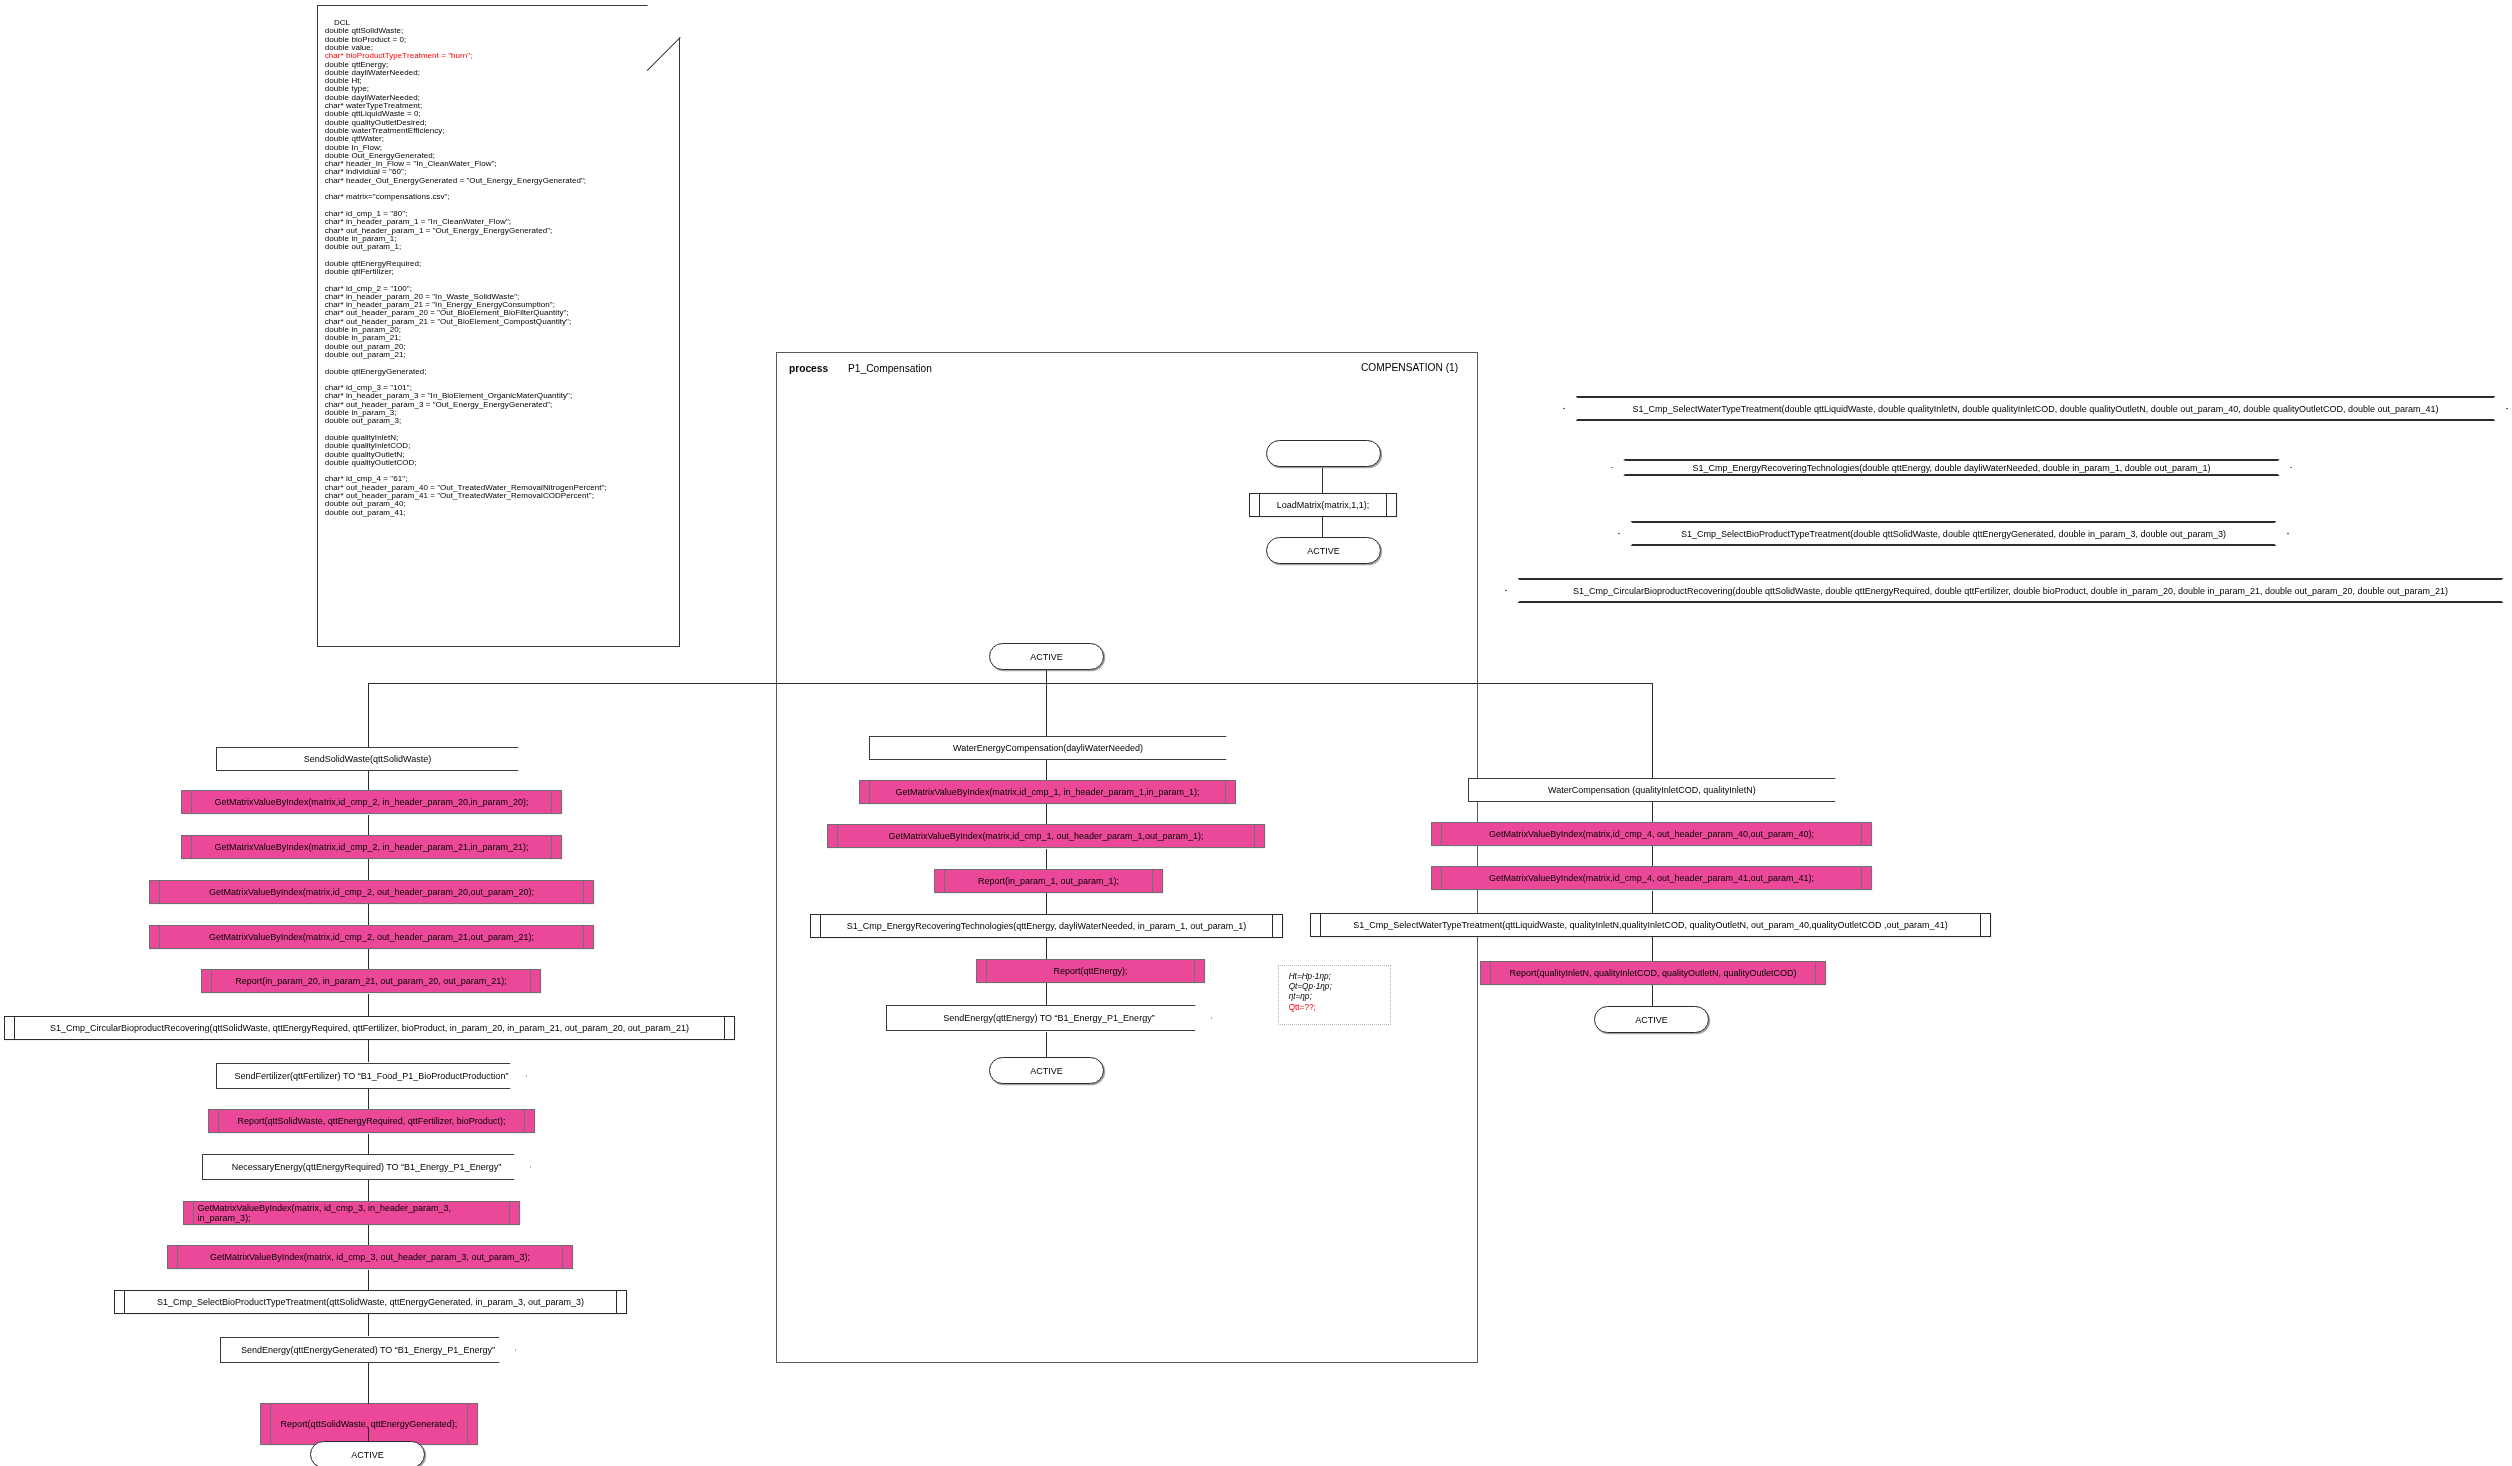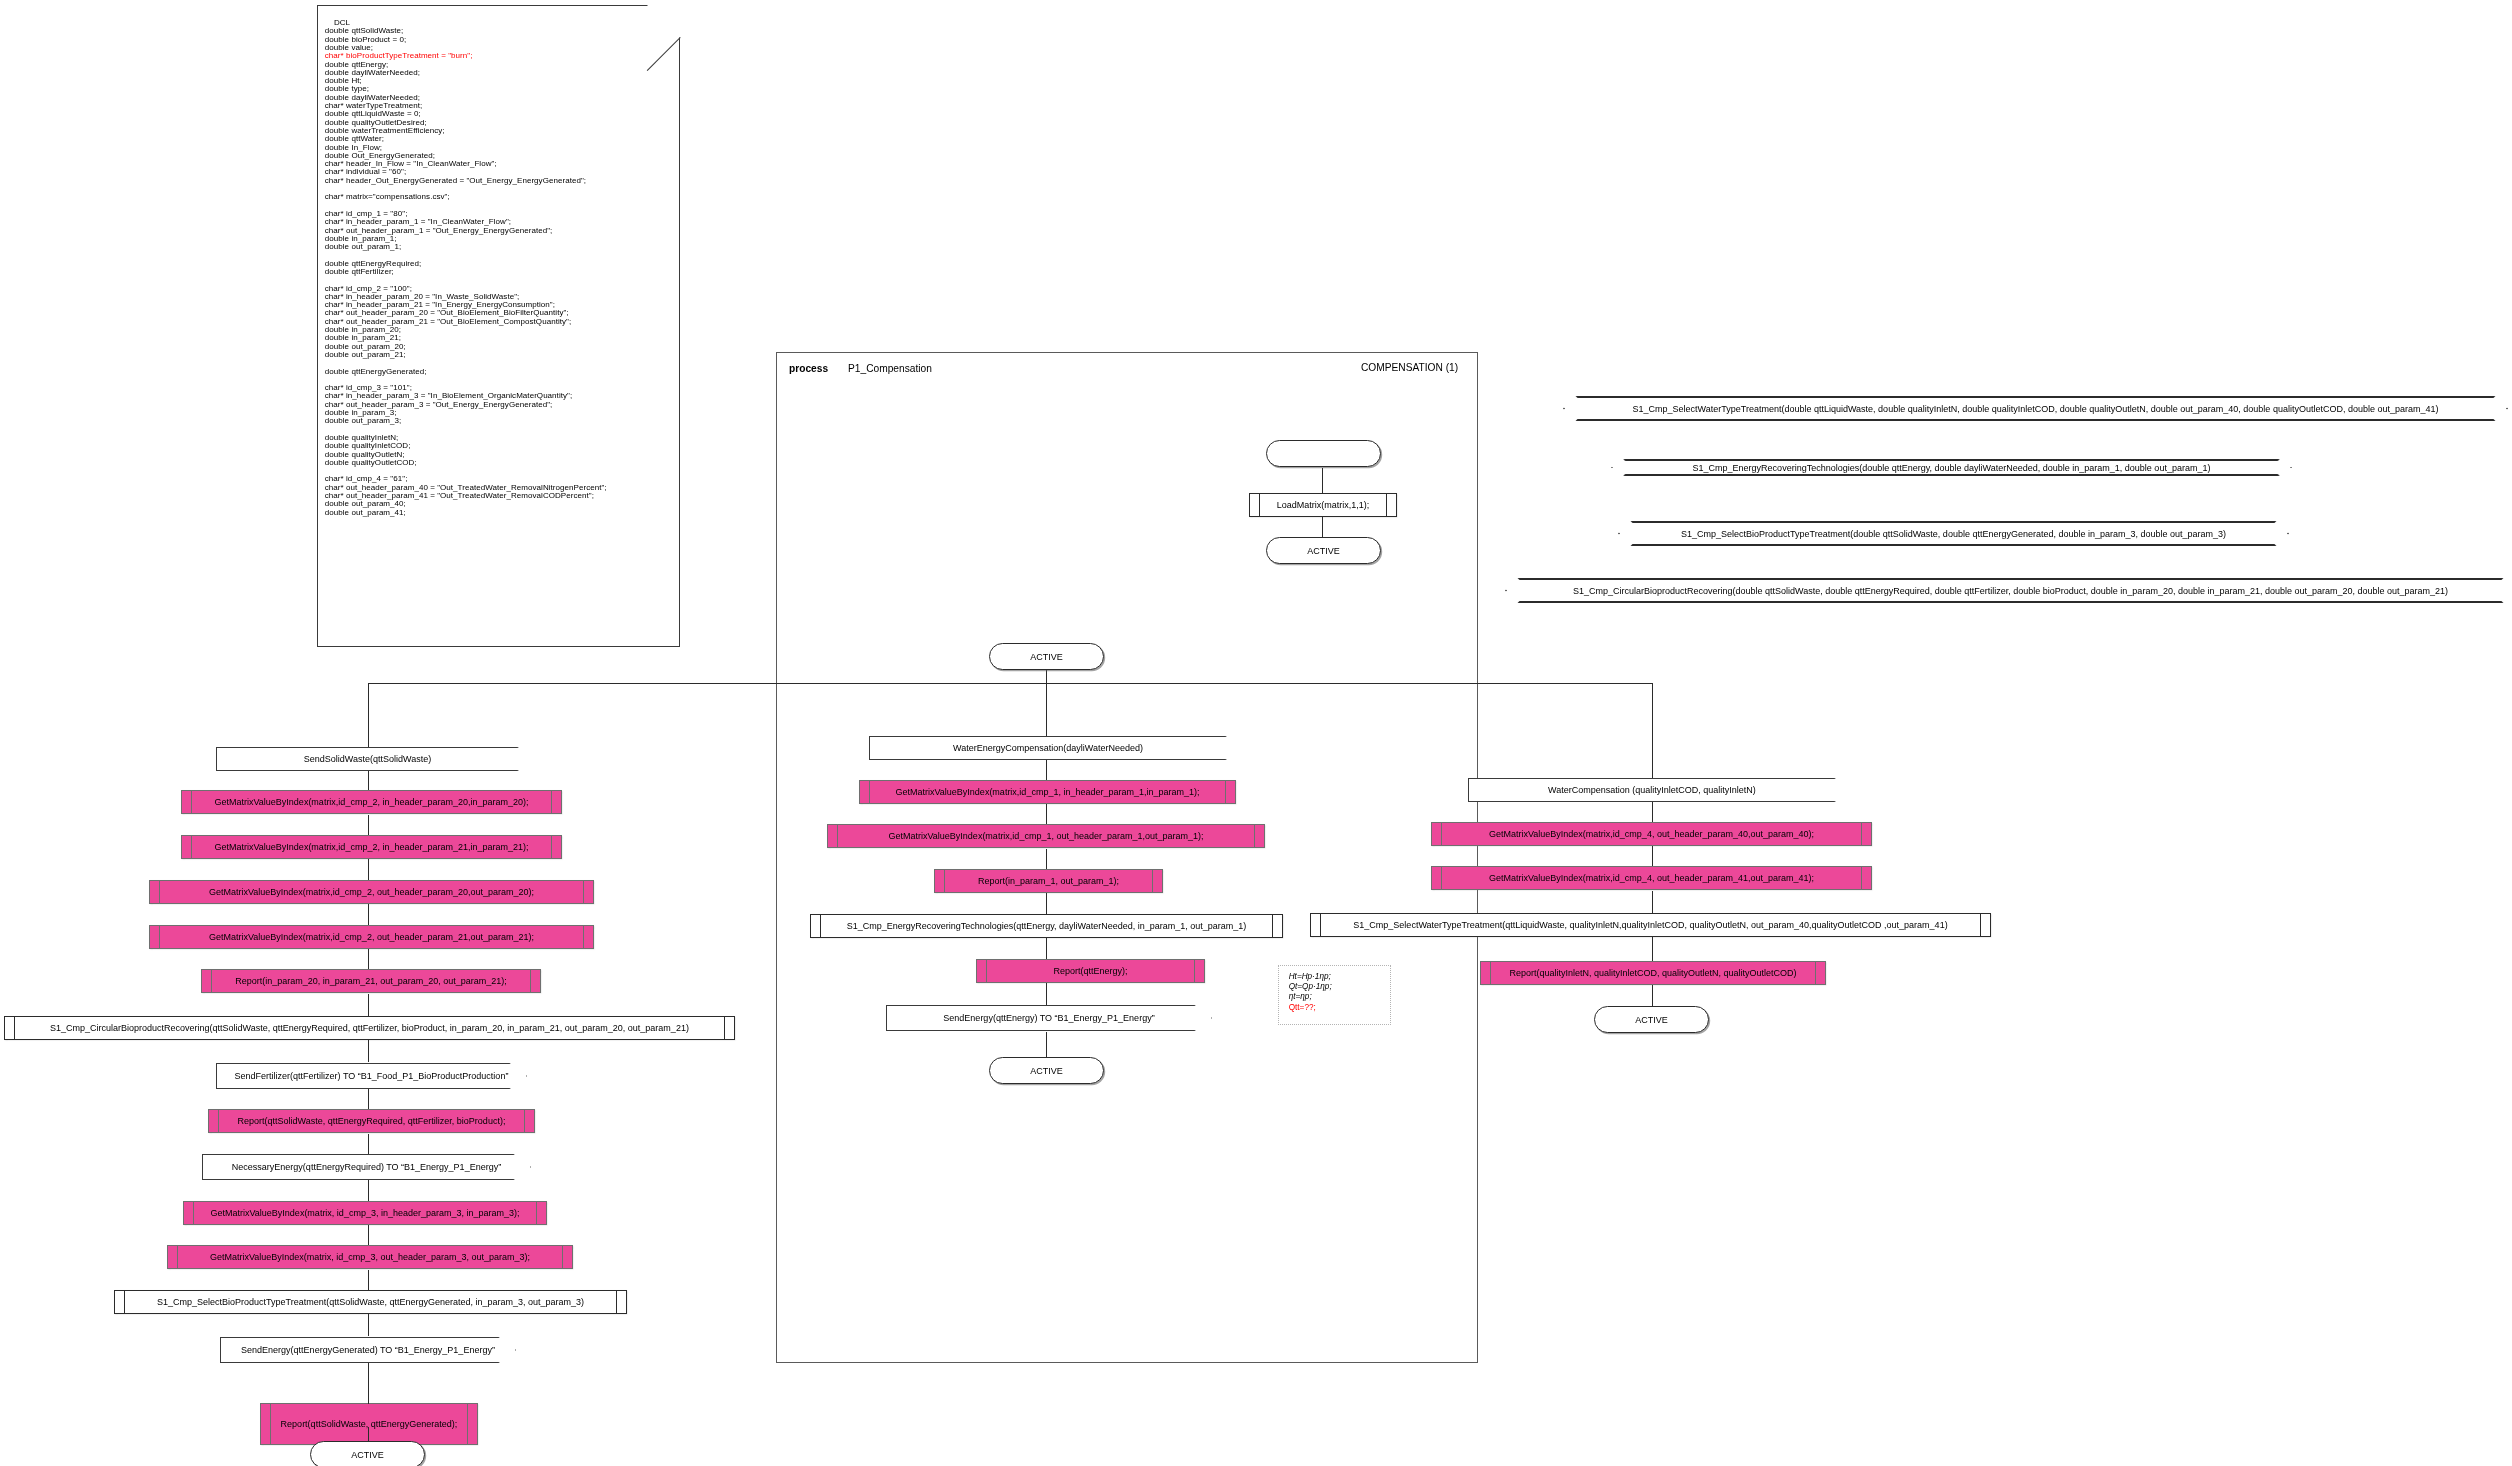--- a/index.html
+++ b/index.html
@@ -300,21 +300,21 @@
 <div class="abs conn vline" style="left:368px;top:1089px;height:21.4px;"></div>
 <div class="abs proc" style="left:208px;top:1109px;width:327px;height:24px;">
     <span>Report(qttSolidWaste, qttEnergyRequired, qttFertilizer, bioProduct);</span>
   </div>
 <div class="abs conn vline" style="left:1046px;top:1134px;height:0px;"></div>
 <div class="abs conn vline" style="left:368px;top:1134px;height:21.4px;"></div>
 <div class="abs send" style="left:202px;top:1154px;width:329px;height:26px;">
     <span>NecessaryEnergy(qttEnergyRequired) TO “B1_Energy_P1_Energy”</span>
   </div>
 <div class="abs conn vline" style="left:368px;top:1180px;height:21.4px;"></div>
-<div class="abs proc" style="left:183px;top:1201px;width:364px;height:24px;">
+<div class="abs proc" style="left:183px;top:1201px;width:337px;height:24px;">
     <span>GetMatrixValueByIndex(matrix, id_cmp_3, in_header_param_3, in_param_3);</span>
   </div>
 <div class="abs conn vline" style="left:368px;top:1225px;height:21.4px;"></div>
 <div class="abs proc" style="left:167px;top:1245px;width:406px;height:24px;">
     <span>GetMatrixValueByIndex(matrix, id_cmp_3, out_header_param_3, out_param_3);</span>
   </div>
 <div class="abs conn vline" style="left:368px;top:1270px;height:21.4px;"></div>
 <div class="abs proc dark" style="left:114px;top:1290px;width:513px;height:24px;">
     <span>S1_Cmp_SelectBioProductTypeTreatment(qttSolidWaste, qttEnergyGenerated, in_param_3, out_param_3)</span>
   </div>

